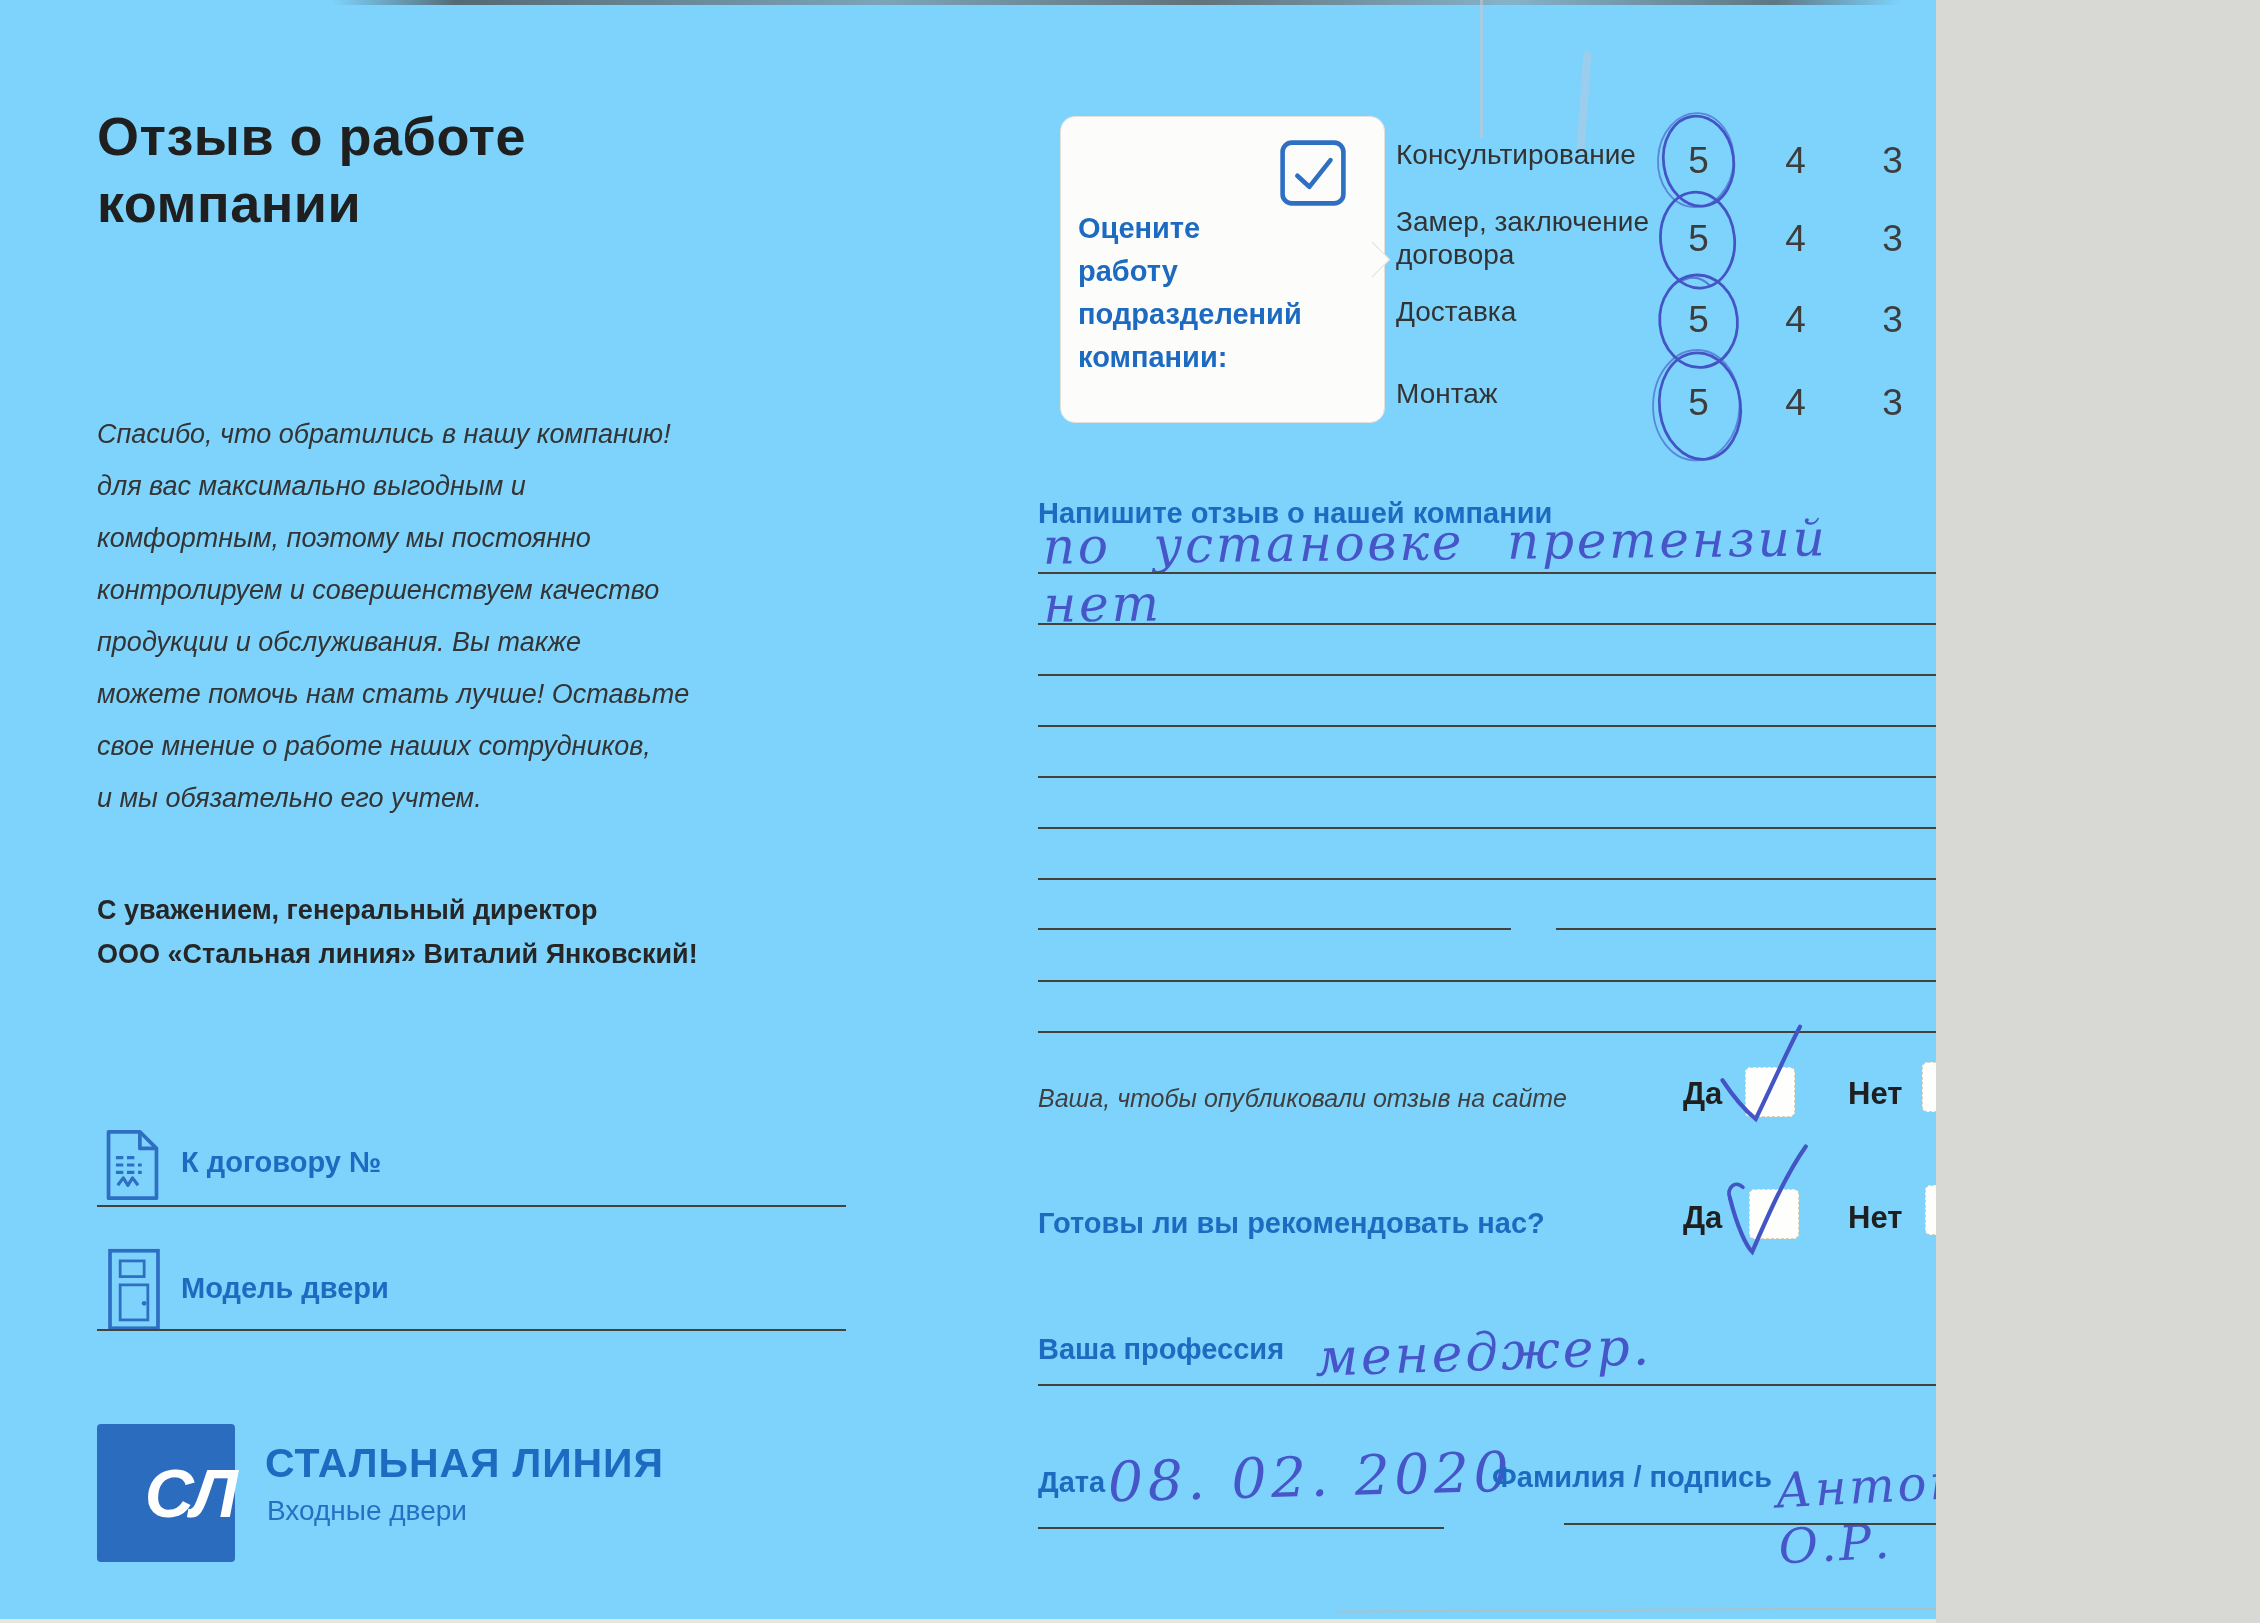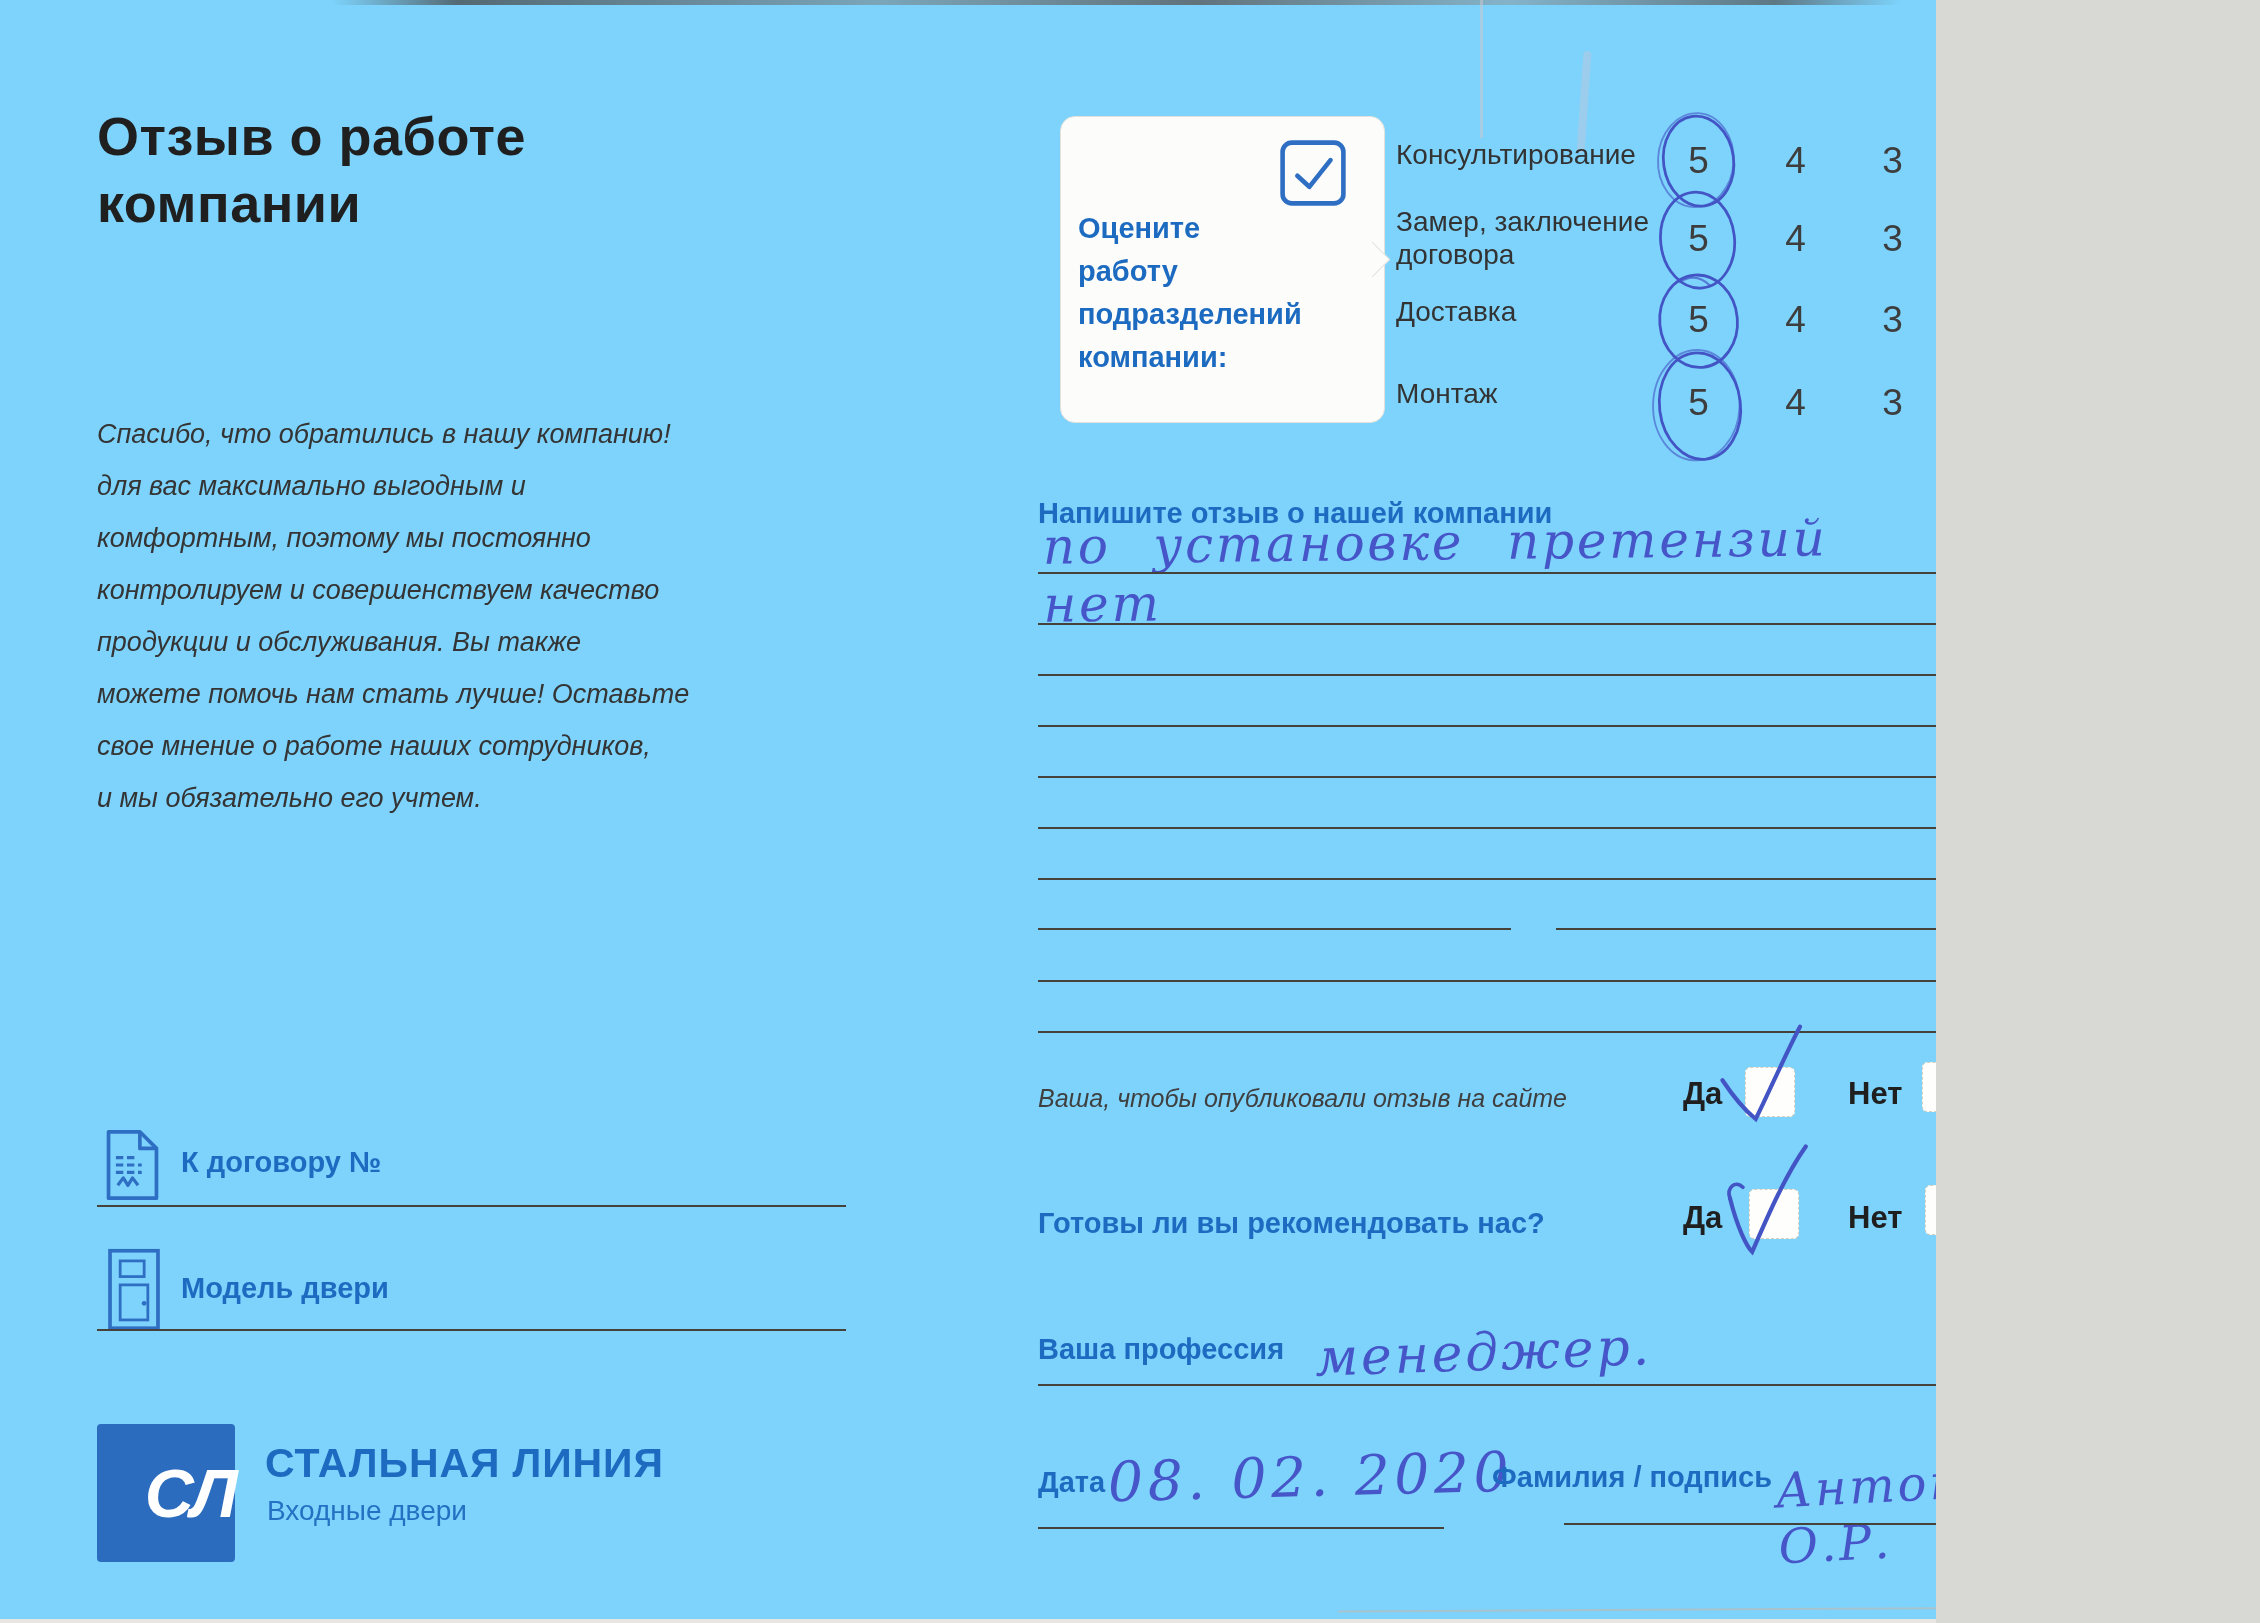--- a/index.html
+++ b/index.html
@@ -59,20 +59,24 @@
     <span>Спасибо, что обратились в нашу компанию!</span>
     <span>для вас максимально выгодным и</span>
     <span>комфортным, поэтому мы постоянно</span>
     <span>контролируем и совершенствуем качество</span>
     <span>продукции и обслуживания. Вы также</span>
     <span>можете помочь нам стать лучше! Оставьте</span>
     <span>свое мнение о работе наших сотрудников,</span>
     <span>и мы обязательно его учтем.</span>
   </div>
 
+  <div class="abs signoff" style="left:97px;top:888px;width:757px">
+    <span>С уважением, генеральный директор</span>
+    <span>ООО «Стальная линия» Виталий Янковский!</span>
+  </div>
 
   <svg class="abs" style="left:103px;top:1128px" width="59" height="74" viewBox="0 0 64 80">
     <path d="M6 4 H40 L58 22 V76 H6 Z" fill="none" stroke="#2f6fc3" stroke-width="4" stroke-linejoin="round"></path>
     <path d="M40 4 V22 H58" fill="none" stroke="#2f6fc3" stroke-width="4" stroke-linejoin="round"></path>
     <path d="M14 32 H34 M14 40 H42 M14 48 H42" stroke="#2f6fc3" stroke-width="3.5" stroke-dasharray="8 4"></path>
     <path d="M16 62 l6 -8 l5 8 l5 -8 l6 8" fill="none" stroke="#2f6fc3" stroke-width="3.5" stroke-linejoin="round"></path>
   </svg>
   <div class="abs bluelabel" style="left:181px;top:1146px">К договору №</div>
   <div class="abs rule" style="left:97px;top:1205px;width:749px"></div>
 

